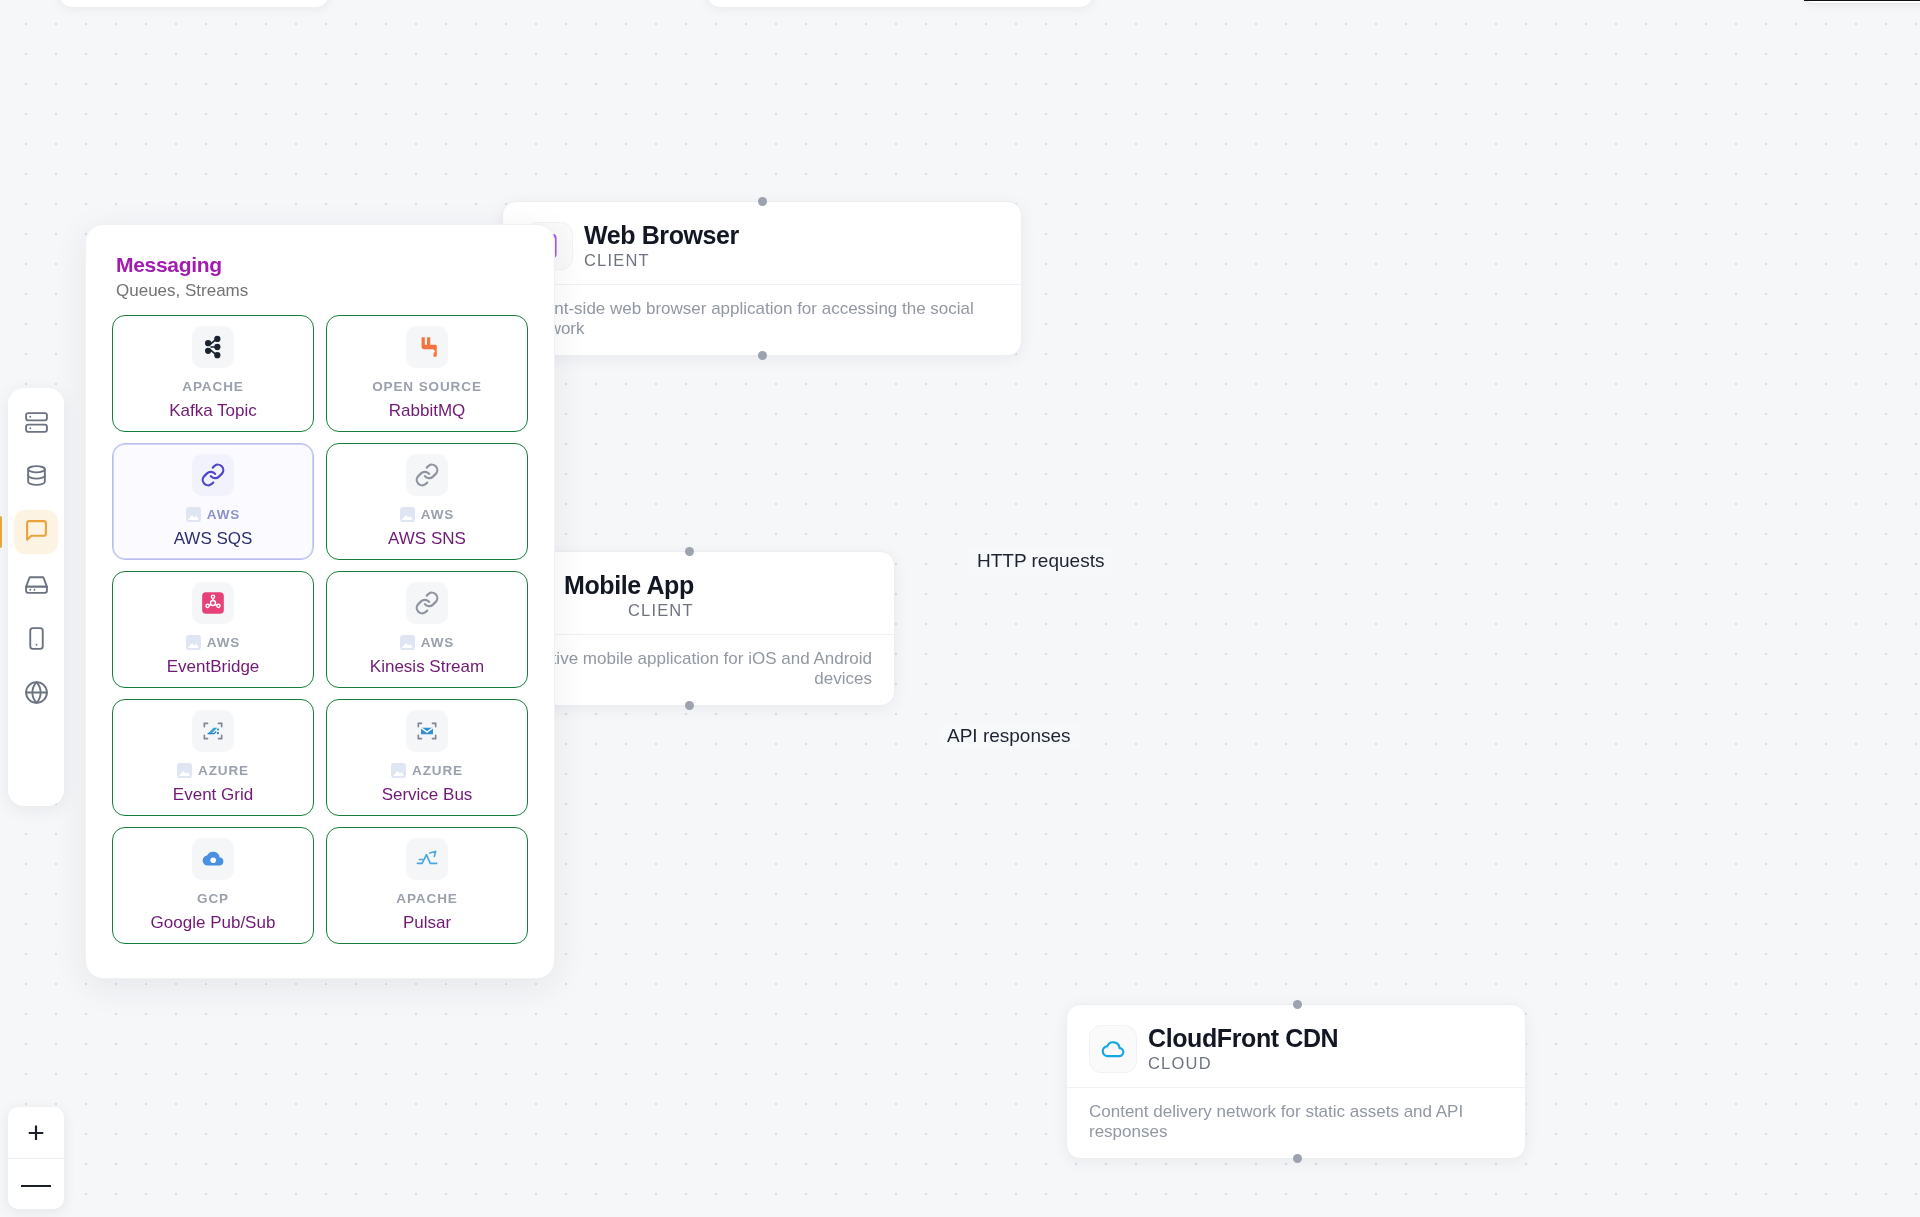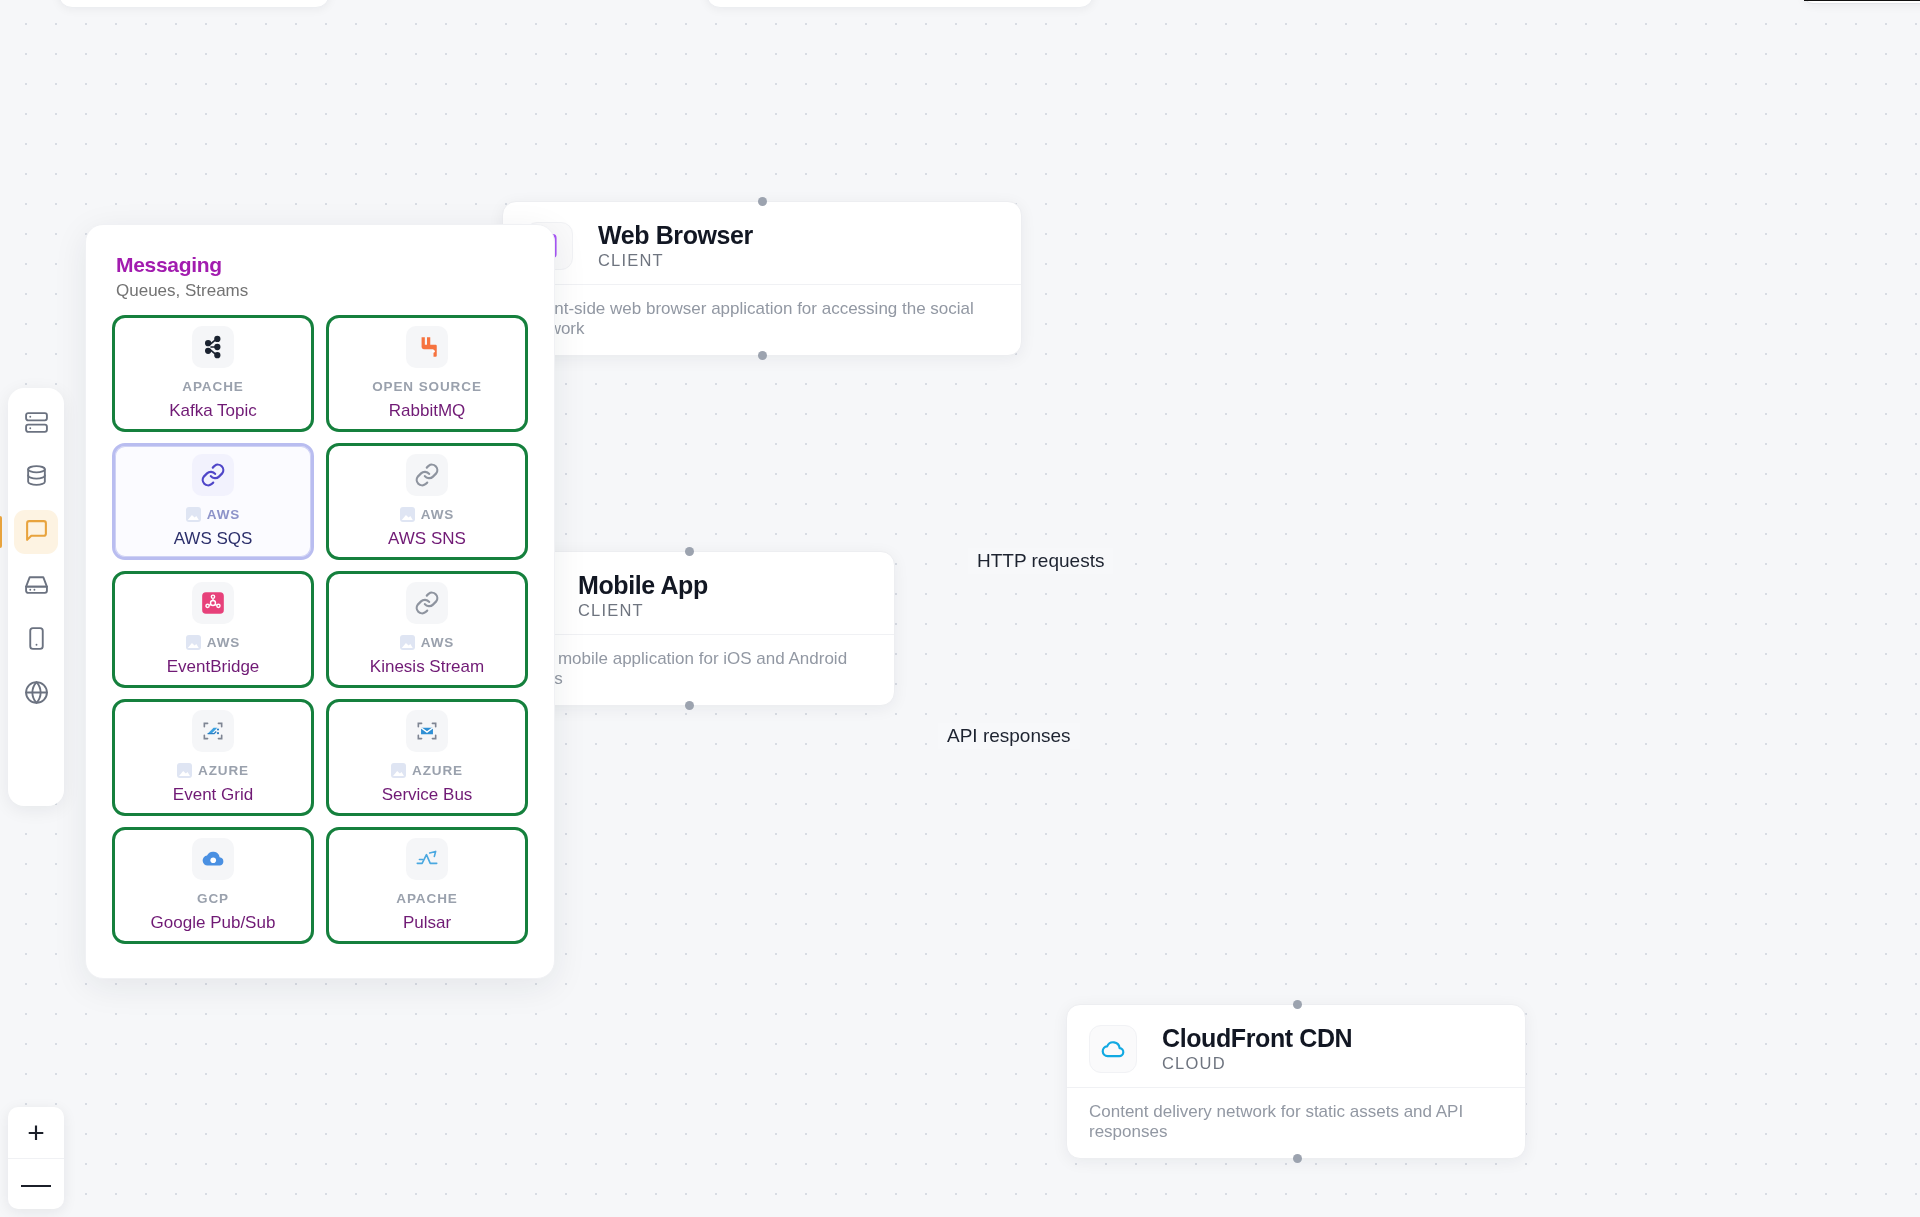--- a/index.html
+++ b/index.html
@@ -85,21 +85,21 @@
 
   #palette-grid {
     padding: 0 26px;
     display: grid;
     grid-template-columns: 1fr 1fr;
     gap: 11px 12px;
   }
   .pal-card {
     height: 117px;
     background: #ffffff;
-    border: 3px solid #15803d;
+    border: 1px solid #15803d;
     border-radius: 13px;
     display: flex; flex-direction: column;
     align-items: center; justify-content: center;
     cursor: pointer;
     gap: 2px;
   }
   .pal-card.selected {
     border-color: #b9bdf0;
     background: #fbfbff;
     box-shadow: 0 0 0 1px #cfd2f4 inset;
@@ -150,37 +150,37 @@
 
   
   .node {
     position: absolute;
     background: #ffffff;
     border: 1px solid #edeef1;
     border-radius: 14px;
     box-shadow: 0 3px 16px rgba(22,28,45,.06);
     z-index: 3;
   }
-  .node-top { display: flex; align-items: center; gap: 25px; padding: 20px 22px 14px 22px; }
+  .node-top { display: flex; align-items: center; gap: 11px; padding: 20px 22px 14px 22px; }
   .node-ico {
     width: 48px; height: 48px; border-radius: 12px;
     background: #fafafb; border: 1px solid #f1f2f5;
     display: flex; align-items: center; justify-content: center; flex: none;
   }
   .node-ico svg { width: 26px; height: 26px; }
   .node-title { font-size: 25px; font-weight: 700; color: #121723; letter-spacing: -.4px; line-height: 1.05; }
   .node-sub { font-size: 16.5px; color: #6e747f; letter-spacing: 1.2px; margin-top: 3px; }
   .node-desc {
     border-top: 1px solid #f0f1f4;
     padding: 14px 22px 16px 22px;
     font-size: 17px; color: #9298a3;
   }
 
   #node-web    { left: 502px;  top: 201px;  width: 520px; }
-  #node-mobile { left: 482px;  top: 551px;  width: 413px; }
+  #node-mobile { left: 482px;  top: 551px;  width: 413px; text-align: right; }
   #node-cdn    { left: 1066px; top: 1004px; width: 460px; }
 
   
   .handle {
     position: absolute; width: 9px; height: 9px; border-radius: 50%;
     background: #9ca3af; z-index: 4;
   }
 
   
   #edges { position: absolute; inset: 0; z-index: 2; pointer-events: none; }

